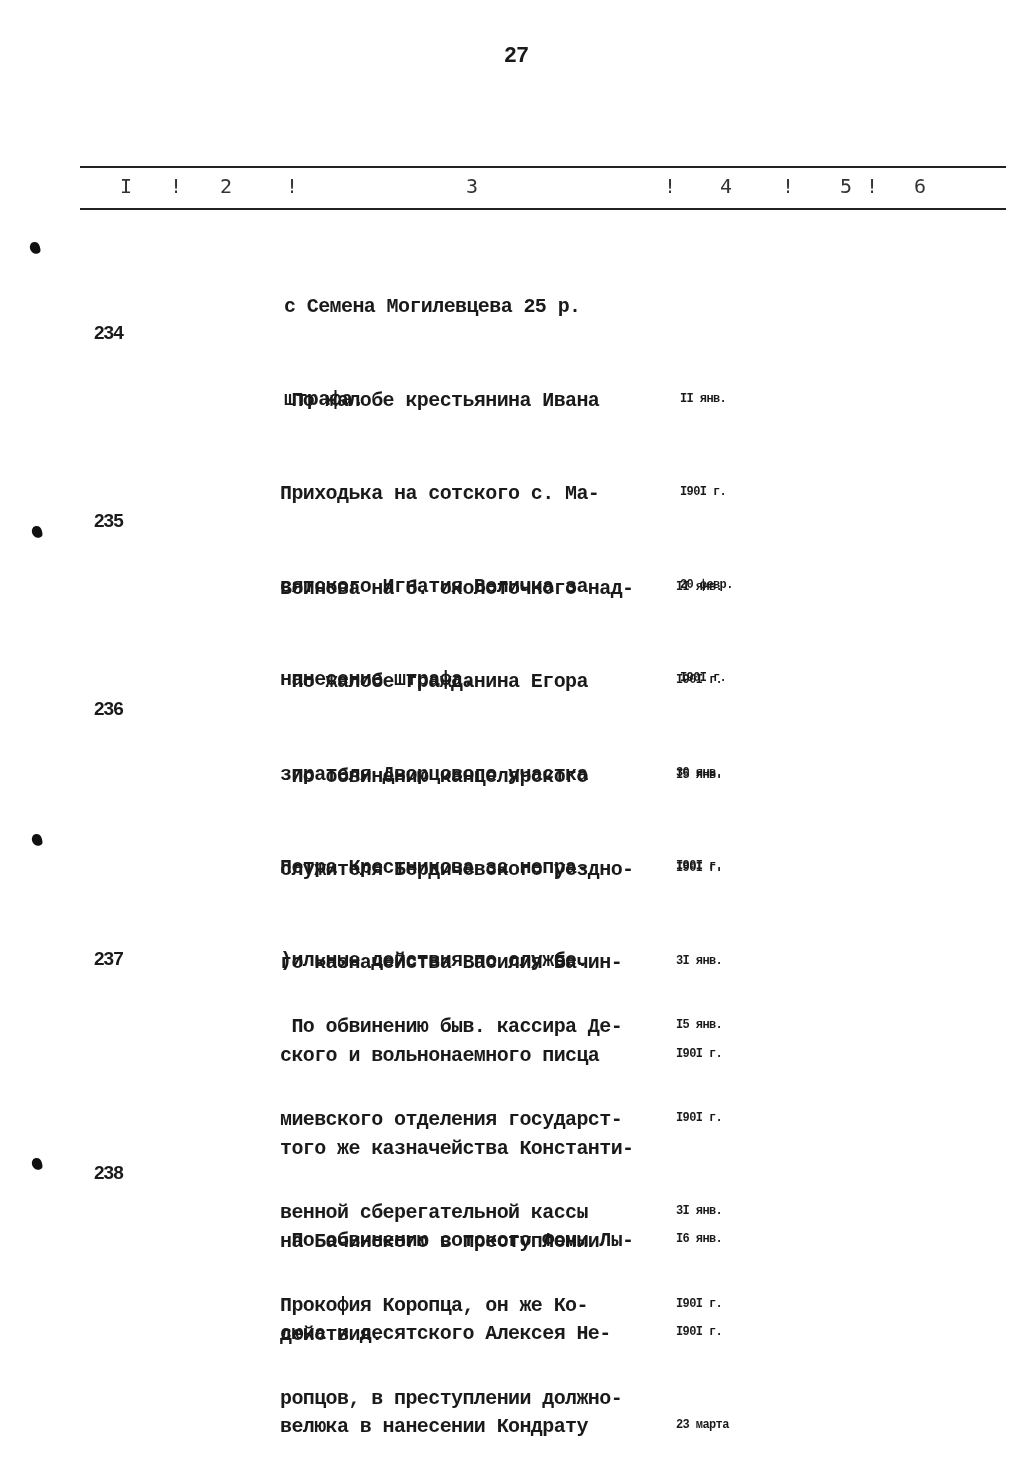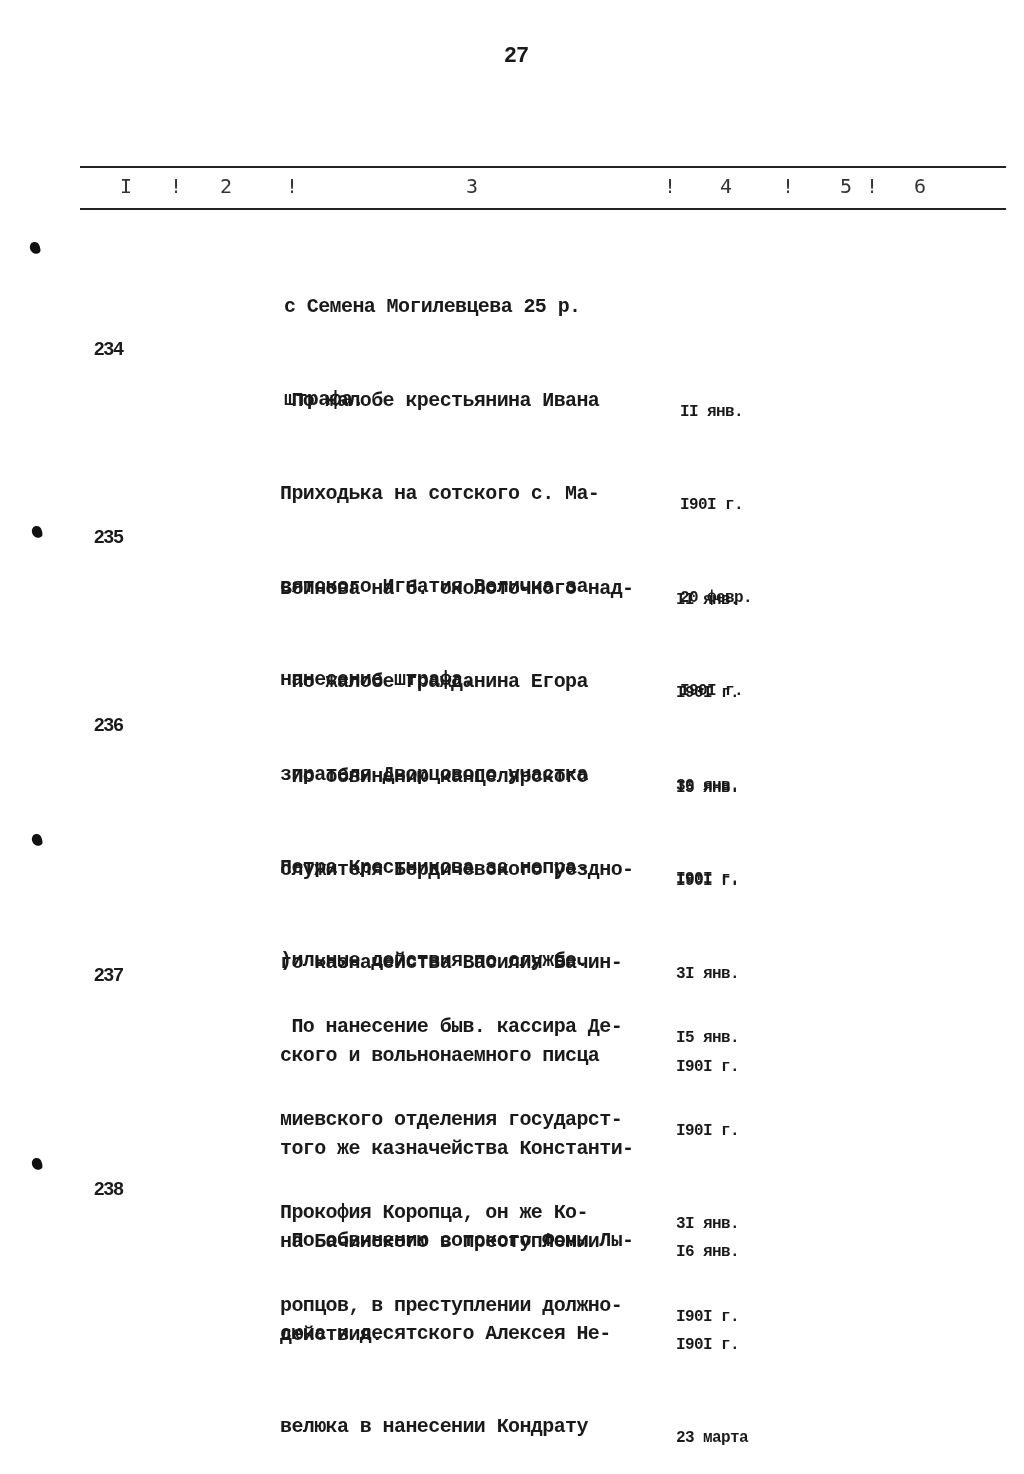--- a/index.html
+++ b/index.html
@@ -49,43 +49,43 @@
       top: 2px;
     }
     .entry {
       position: absolute;
       left: 0;
       width: 1024px;
     }
     .entry-num {
       position: absolute;
       left: 94px;
-      top: 16px;
+      top: 0;
       font-size: 19px;
       font-weight: bold;
       letter-spacing: -1px;
       font-family: "Liberation Sans", sans-serif;
     }
     .entry-text {
       position: absolute;
       left: 280px;
       top: 1px;
       width: 400px;
       font-size: 20px;
       font-weight: bold;
       line-height: 31px;
       letter-spacing: -0.6px;
       white-space: pre;
     }
     .entry-dates {
       position: absolute;
       left: 676px;
-      top: 13px;
+      top: 0;
       width: 120px;
-      font-size: 16px;
+      font-size: 12px;
       font-weight: bold;
       line-height: 31px;
       letter-spacing: -0.6px;
       white-space: pre;
     }
     .line { display: block; height: 31px; }
     .punch {
       position: absolute;
       width: 10px;
       height: 12px;
@@ -170,22 +170,23 @@
     <span class="line">I5 янв.</span>
     <span class="line">I90I г.</span>
     <span class="line">3I янв.</span>
     <span class="line">I90I г.</span>
   </div>
 </div>
 
 <div class="entry" style="top:948px;">
   <div class="entry-num">237</div>
   <div class="entry-text">
-    <span class="line"> По нанесение быв. кассира Де-</span>
+    <span class="line"> По обвинению быв. кассира Де-</span>
     <span class="line">миевского отделения государст-</span>
+    <span class="line">венной сберегательной кассы</span>
     <span class="line">Прокофия Коропца, он же Ко-</span>
     <span class="line">ропцов, в преступлении должно-</span>
     
   </div>
   <div class="entry-dates">
     <span class="line">I5 янв.</span>
     <span class="line">I90I г.</span>
     <span class="line">3I янв.</span>
     <span class="line">I90I г.</span>
   </div>

